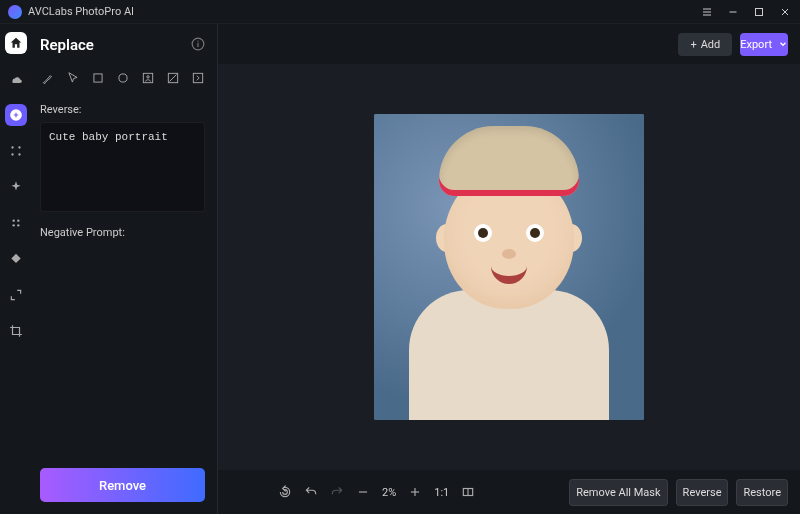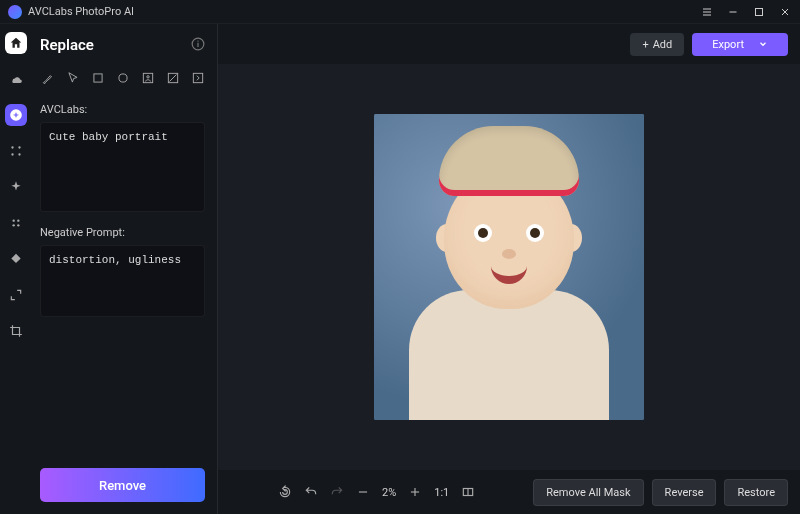--- a/index.html
+++ b/index.html
@@ -29,42 +29,42 @@
 .tool-btn { width: 18px; height: 18px; display: flex; align-items: center; justify-content: center; cursor: pointer; color: #aaa; }
 .tool-btn svg { width: 14px; height: 14px; }
 .prompt-label { font-size: 11px; color: #ccc; margin-bottom: 6px; }
 .prompt-box { background: #0e1015; border: 1px solid rgba(255,255,255,0.06); border-radius: 4px; padding: 8px; font-size: 11px; color: #ddd; min-height: 90px; resize: none; outline: none; font-family: Liberation Mono, monospace; width: 100%; margin-bottom: 14px; }
 .neg-box { min-height: 72px; }
 .apply-btn { margin-top: auto; height: 34px; border: none; border-radius: 5px; background: linear-gradient(90deg, #a85bff, #3f6bff); color: #fff; font-size: 13px; font-weight: 500; cursor: pointer; }
 
 .canvas-area { flex: 1; display: flex; flex-direction: column; background: #14171c; }
 .canvas-top { height: 40px; display: flex; align-items: center; justify-content: flex-end; padding: 0 12px; gap: 8px; }
 .add-btn { background: #2d3138; color: #ddd; border: none; border-radius: 4px; padding: 5px 12px; font-size: 11px; cursor: pointer; display: flex; align-items: center; gap: 4px; }
-.export-btn { background: #7a5cff; color: #fff; border: none; border-radius: 4px; padding: 5px 20px; font-size: 11px; cursor: pointer; display: flex; align-items: center; gap: 14px; }
+.export-btn { background: #7a5cff; color: #fff; border: none; border-radius: 4px; padding: 5px 0; font-size: 11px; cursor: pointer; display: flex; align-items: center; gap: 6px; }
 .canvas-view { flex: 1; background: #1a1d23; display: flex; align-items: center; justify-content: center; }
 .photo { width: 270px; height: 306px; background: #5a7a9a; border-radius: 2px; position: relative; overflow: hidden; }
 .photo-bg { position: absolute; inset: 0; background: radial-gradient(circle at 30% 30%, #7a95b5, #4a6a8a 70%); }
 .hat { position: absolute; top: 12px; left: 50%; transform: translateX(-50%); width: 140px; height: 70px; background: #d4c4a4; border-radius: 70px 70px 20px 20px; box-shadow: inset 0 -6px 0 #e03050, inset 0 4px 8px rgba(0,0,0,0.1); }
 .face { position: absolute; top: 55px; left: 50%; transform: translateX(-50%); width: 130px; height: 140px; background: #f0d4b8; border-radius: 50% 50% 48% 48%; box-shadow: inset 0 -10px 20px rgba(200,150,100,0.2); }
 .eye { position: absolute; width: 18px; height: 18px; background: #fff; border-radius: 50%; top: 55px; }
 .eye.l { left: 30px; } .eye.r { right: 30px; }
 .eye::after { content: ""; position: absolute; width: 10px; height: 10px; background: #3a2a1a; border-radius: 50%; top: 4px; left: 4px; }
 .nose { position: absolute; top: 80px; left: 50%; transform: translateX(-50%); width: 14px; height: 10px; background: #e0b898; border-radius: 50%; }
 .mouth { position: absolute; top: 95px; left: 50%; transform: translateX(-50%); width: 36px; height: 20px; border-bottom: 8px solid #aa4040; border-radius: 0 0 30px 30px; }
 .body { position: absolute; bottom: 0; left: 50%; transform: translateX(-50%); width: 200px; height: 130px; background: #e8dac8; border-radius: 60px 60px 0 0; }
 .ear { position: absolute; top: 110px; width: 22px; height: 28px; background: #f0d4b8; border-radius: 50%; }
 .ear.l { left: 62px; } .ear.r { right: 62px; }
 
 .canvas-bottom { height: 44px; display: flex; align-items: center; padding: 0 12px; gap: 8px; }
 .zoom-controls { display: flex; align-items: center; gap: 12px; margin-left: 48px; color: #aaa; }
 .zc-btn { cursor: pointer; display: flex; align-items: center; justify-content: center; }
 .zc-btn svg { width: 14px; height: 14px; }
 .zoom-val { font-size: 11px; color: #ccc; }
 .spacer { flex: 1; }
-.bot-btn { background: #2a2d34; color: #ddd; border: 1px solid rgba(255,255,255,0.08); border-radius: 4px; padding: 6px 12px; font-size: 11px; cursor: pointer; }
+.bot-btn { background: #2a2d34; color: #ddd; border: 1px solid rgba(255,255,255,0.08); border-radius: 4px; padding: 6px 6px; font-size: 11px; cursor: pointer; }
 </style>
 </head>
 <body>
 
 <div class="titlebar">
   <div class="titlebar-logo"></div>
   <div class="titlebar-title">AVCLabs PhotoPro AI</div>
   <div class="titlebar-buttons">
     <div class="titlebar-btn">
         <svg viewBox="0 0 24 24" fill="none" stroke="currentColor" stroke-width="2">
@@ -190,24 +190,23 @@
             <line x1="6" y1="18" x2="18" y2="6"></line>
           </svg>
         </div>
       <div class="tool-btn">
           <svg viewBox="0 0 24 24" fill="none" stroke="currentColor" stroke-width="1.6">
             <rect x="4" y="4" width="16" height="16"></rect>
             <path d="M10 8l4 4-4 4"></path>
           </svg>
         </div>
     </div>
-    <div class="prompt-label">AVCLabs:</div>
+    <div class="prompt-label">Reverse:</div>
     <textarea class="prompt-box" style="">Cute baby portrait</textarea>
     <div class="prompt-label">Negative Prompt:</div>
-    <textarea class="prompt-box neg-box" style="">distortion, ugliness</textarea>
     <button class="apply-btn">Remove</button>
   </div>
 
   <div class="canvas-area">
     <div class="canvas-top">
       <button class="add-btn">
           <span>+</span>
           <span>Add</span>
         </button>
       <button class="export-btn">

